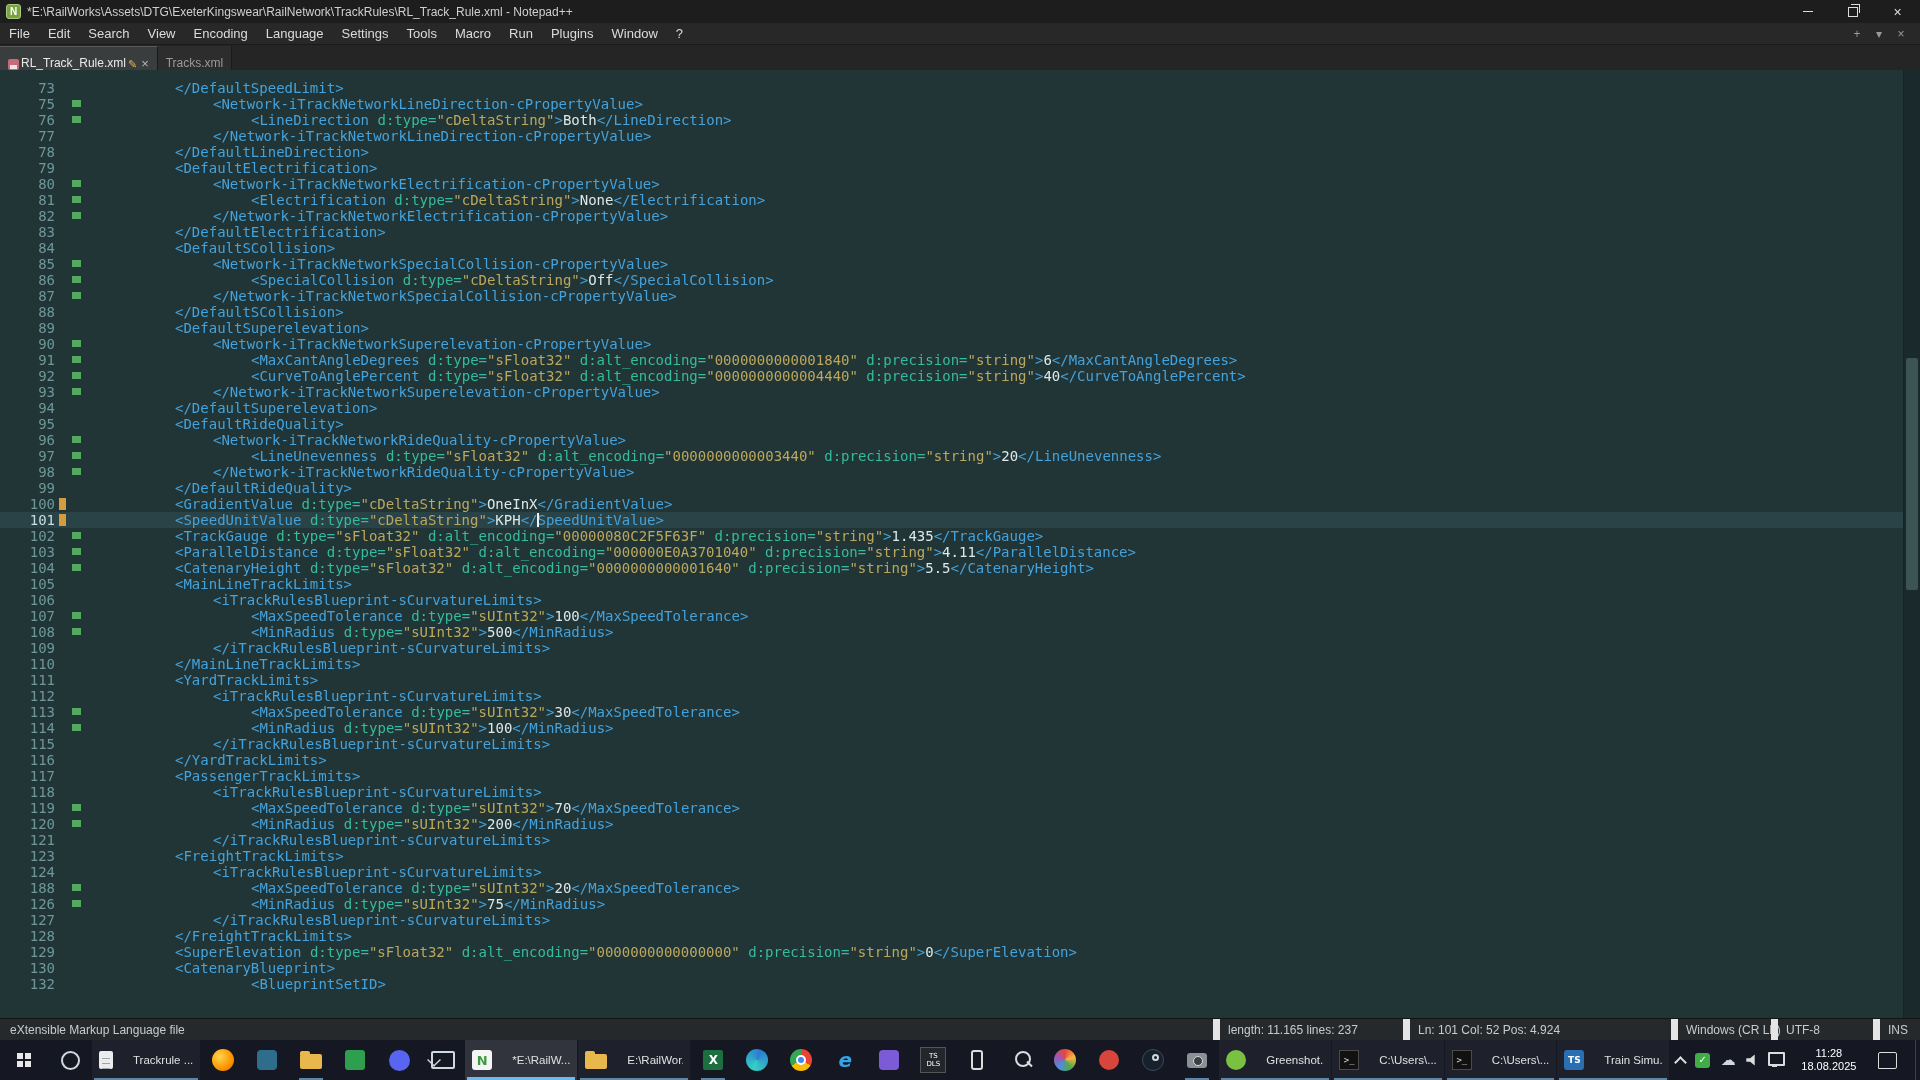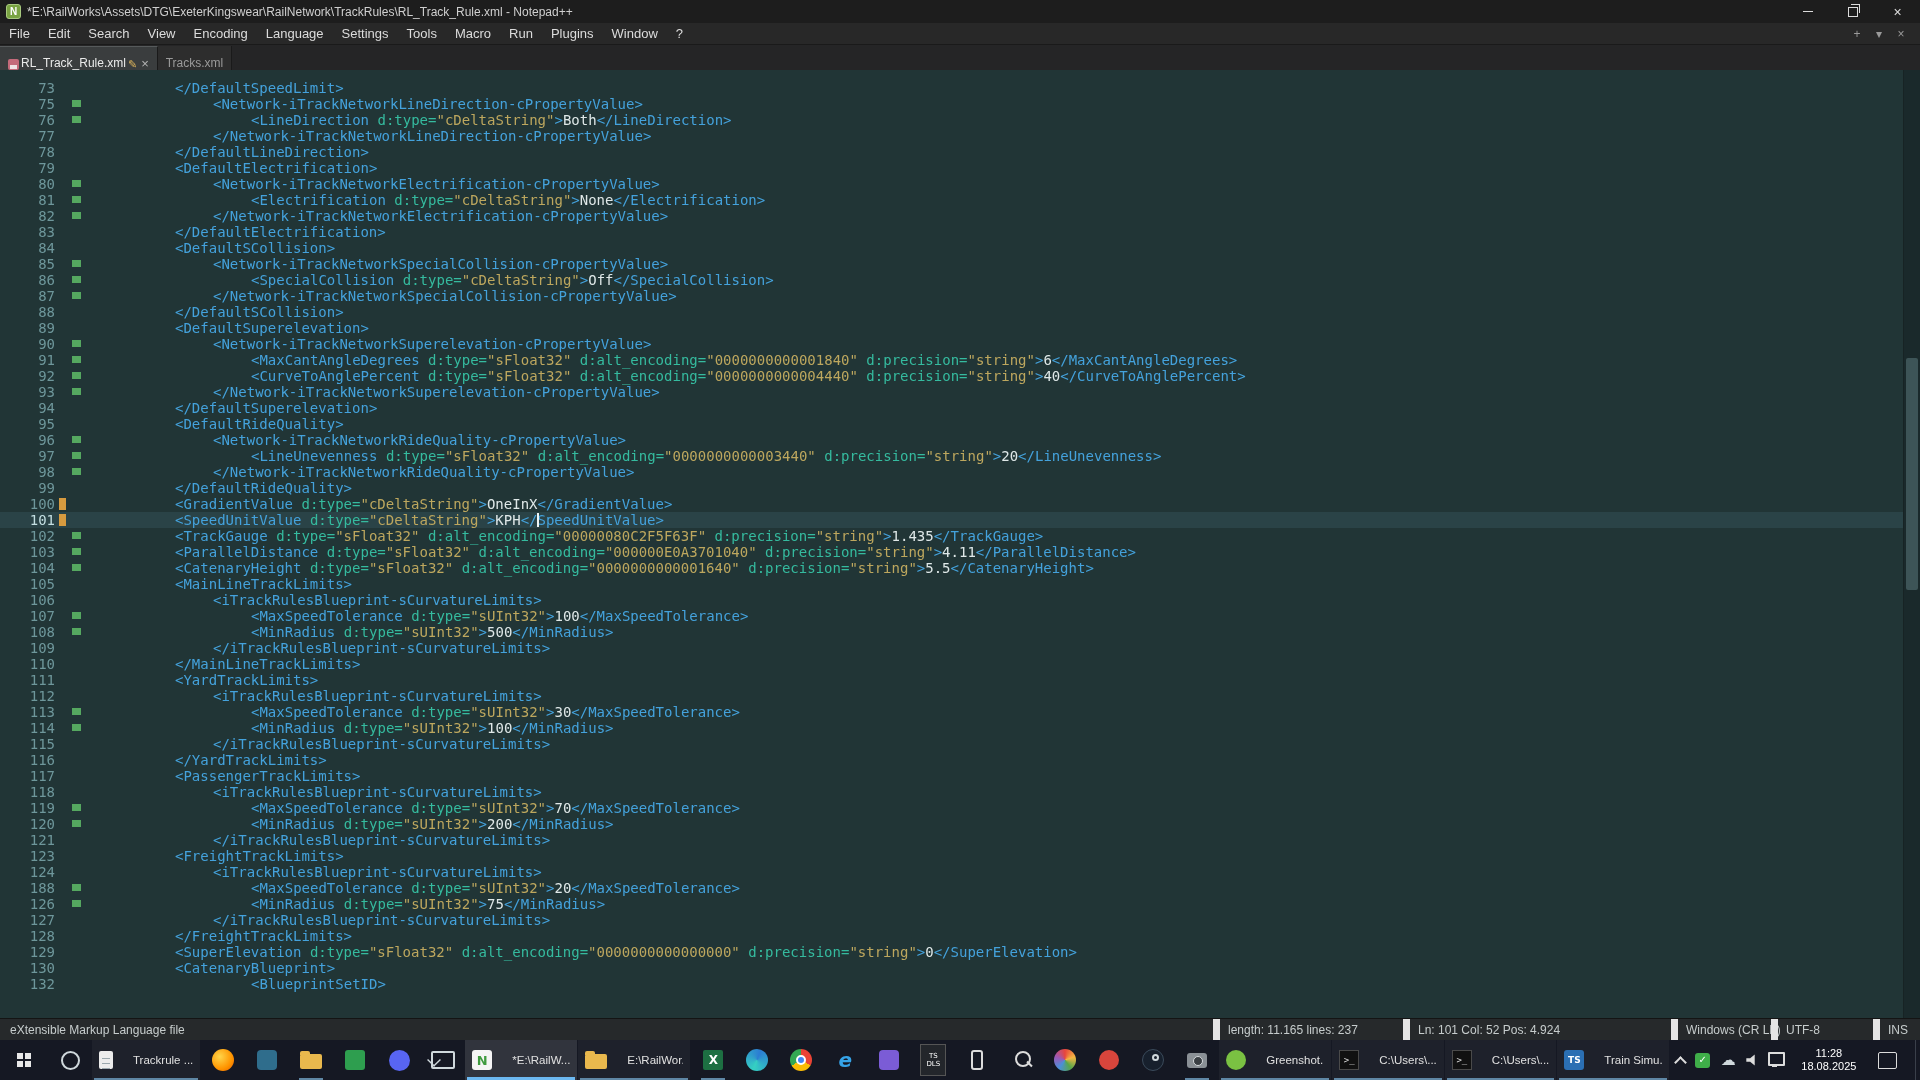--- a/index.html
+++ b/index.html
@@ -87,21 +87,21 @@
   .ic-npp{width:20px;height:20px;background:#f5f5f5;border-radius:3px;color:#3f9b3f;font-weight:bold;font-size:13px;}
   .ic-npp::after{content:"N";}
   .ic-excel{width:20px;height:20px;background:#1d6f42;border-radius:2px;color:#fff;font-weight:bold;font-size:12px;}
   .ic-excel::after{content:"X";}
   .ic-edge{width:22px;height:22px;border-radius:50%;background:conic-gradient(from 200deg,#35d0c2,#2b7cd3,#35d0c2);}
   .ic-chrome{width:22px;height:22px;border-radius:50%;background:conic-gradient(#ea4335 0 33%,#fbbc05 0 66%,#34a853 0);position:relative;}
   .ic-chrome::after{content:"";position:absolute;left:6px;top:6px;width:10px;height:10px;border-radius:50%;background:#4285f4;border:2px solid #fff;box-sizing:border-box;}
   .ic-ie{color:#35a3e8;font-size:20px;font-style:italic;font-weight:bold;}
   .ic-ie::after{content:"e";}
   .ic-purple-app{width:20px;height:20px;border-radius:4px;background:#7b5cd6;}
-  .ic-tsdls{width:26px;height:32px;background:#23262b;border:1px solid #555;box-sizing:border-box;color:#fff;font-size:7px;line-height:8px;display:inline-flex;flex-direction:column;align-items:center;justify-content:center;}
+  .ic-tsdls{width:26px;height:26px;background:#23262b;border:1px solid #555;box-sizing:border-box;color:#fff;font-size:7px;line-height:8px;display:inline-flex;flex-direction:column;align-items:center;justify-content:center;}
   .ic-phone{width:12px;height:20px;border:2px solid #dcdcdc;border-radius:3px;box-sizing:border-box;}
   .ic-magnifier{width:12px;height:12px;border:2px solid #dcdcdc;border-radius:50%;position:relative;margin:-3px -3px 0 0;}
   .ic-magnifier::after{content:"";position:absolute;left:9px;top:10px;width:7px;height:2px;background:#dcdcdc;transform:rotate(45deg);}
   .ic-paint{width:22px;height:22px;border-radius:50%;background:conic-gradient(#e8453c,#f5b642,#57a64a,#4a90d9,#9b59b6,#e8453c);}
   .ic-red-app{width:20px;height:20px;border-radius:50%;background:#d8453c;}
   .ic-steam{width:22px;height:22px;border-radius:50%;background:#17202d;border:1px solid #3a4a5a;box-sizing:border-box;position:relative;}
   .ic-steam::after{content:"";position:absolute;right:4px;top:4px;width:7px;height:7px;border-radius:50%;border:2px solid #cfd8dc;box-sizing:border-box;}
   .ic-camera{width:20px;height:15px;background:#8a9096;border-radius:3px;position:relative;}
   .ic-camera::after{content:"";position:absolute;left:6px;top:3px;width:8px;height:8px;border-radius:50%;background:#3a3f44;border:1px solid #d7dbde;}
   .ic-greenshot{width:20px;height:20px;border-radius:50%;background:#7ac142;}

